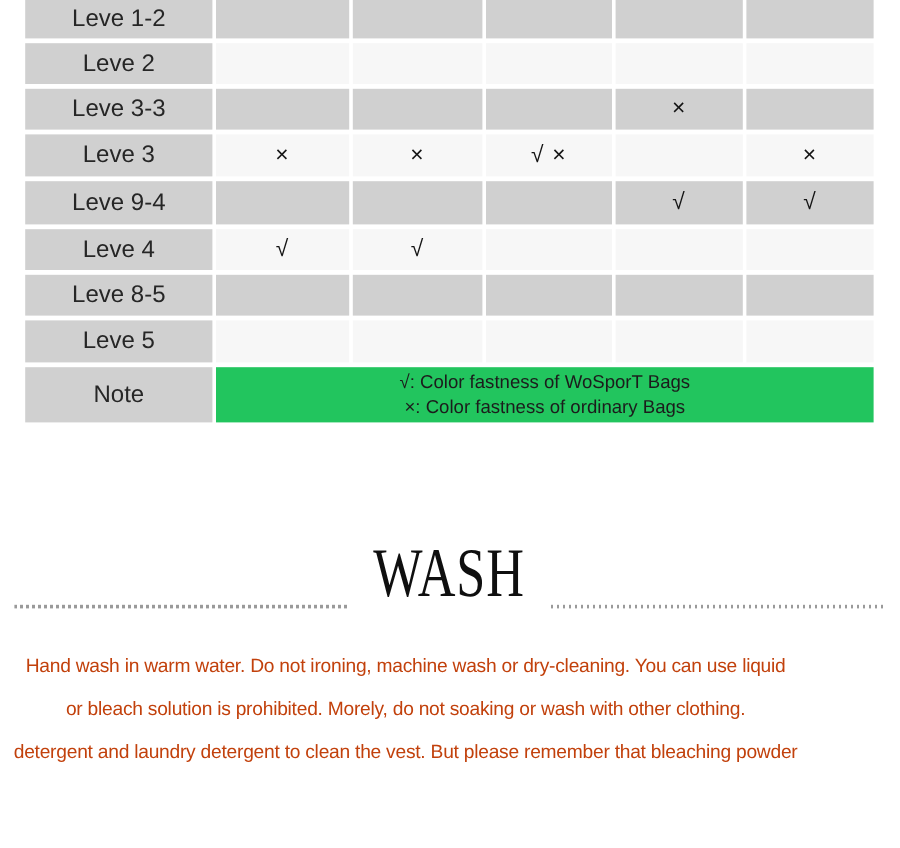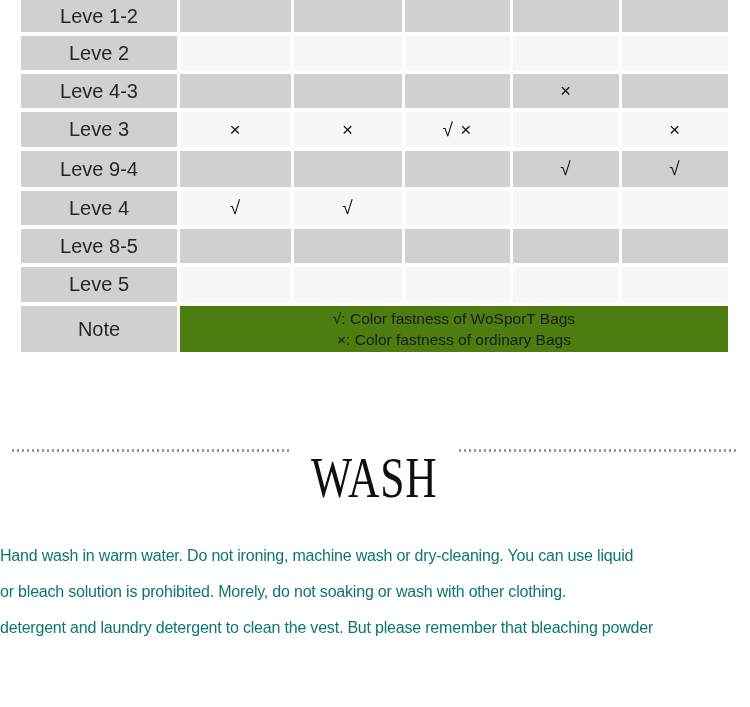--- a/index.html
+++ b/index.html
@@ -34,35 +34,35 @@
   .cell {
     display: flex; align-items: center; justify-content: center;
     font-size: 19px;
     color: #141414;
     letter-spacing: 1px;
   }
   .g { background: #d0d0d0; }
   .w { background: #f7f7f7; }
   .note-cell {
     grid-column: 2 / span 5;
-    background: #4d7c0f;
+    background: #22c55e;
     display: flex; flex-direction: column;
     align-items: center; justify-content: center;
     font-size: 15.5px;
     line-height: 21px;
     color: #1c1c1c;
     letter-spacing: 0;
   }
 
   
   .wash-header {
     position: absolute;
     left: 0; top: 449px;
     width: 750px; height: 58px;
-    display: flex; align-items: flex-start;
+    display: flex; align-items: flex-end;
   }
   .dots {
     flex: 1;
     height: 3px;
     background-image: repeating-linear-gradient(to right, #9a9a9a 0 2px, transparent 2px 5px);
   }
   .dots.left  { margin-left: 12px; }
   .dots.right { margin-right: 13px; }
   .wash-title {
     font-family: "Liberation Serif", serif;
@@ -72,24 +72,25 @@
     letter-spacing: 1px;
     transform: scaleX(0.75);
     white-space: nowrap;
   }
 
   
   .wash-paragraph {
     position: absolute;
     left: 0; top: 538px;
     width: 676px;
+    text-align: center;
     font-size: 16px;
     line-height: 36px;
     letter-spacing: -0.2px;
-    color: #0f766e;
+    color: #c2410c;
   }
   .pline { white-space: nowrap; }
 </style>
 </head>
 <body>
 
 <div class="canvas">
 
   <div class="fastness-table">
 
@@ -100,21 +101,21 @@
     <div class="cell g"></div>
     <div class="cell g"></div>
 
     <div class="lab">Leve 2</div>
     <div class="cell w"></div>
     <div class="cell w"></div>
     <div class="cell w"></div>
     <div class="cell w"></div>
     <div class="cell w"></div>
 
-    <div class="lab">Leve 4-3</div>
+    <div class="lab">Leve 3-3</div>
     <div class="cell g"></div>
     <div class="cell g"></div>
     <div class="cell g"></div>
     <div class="cell g">×</div>
     <div class="cell g"></div>
 
     <div class="lab">Leve 3</div>
     <div class="cell w">×</div>
     <div class="cell w">×</div>
     <div class="cell w">√ ×</div>

